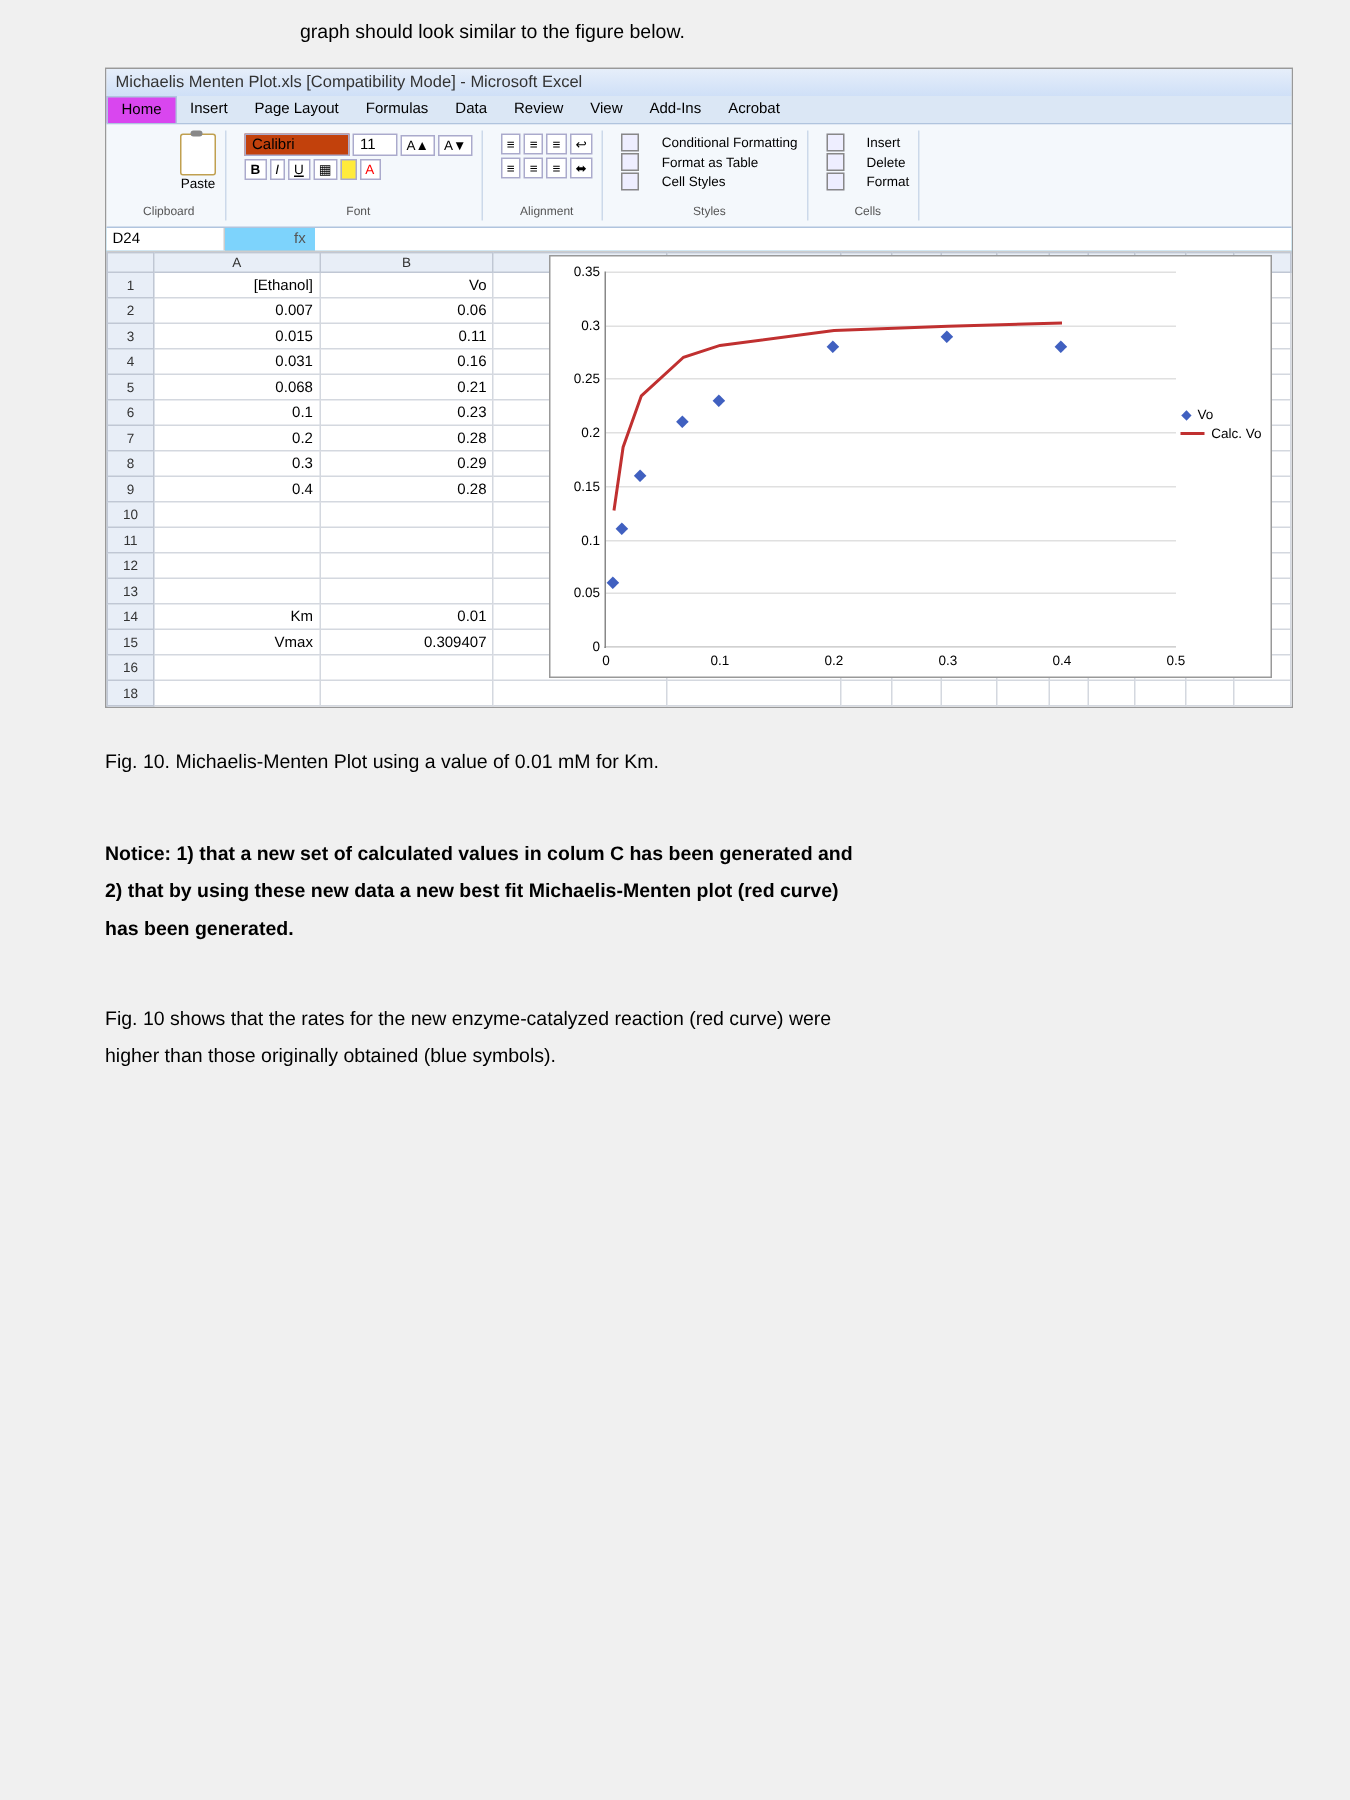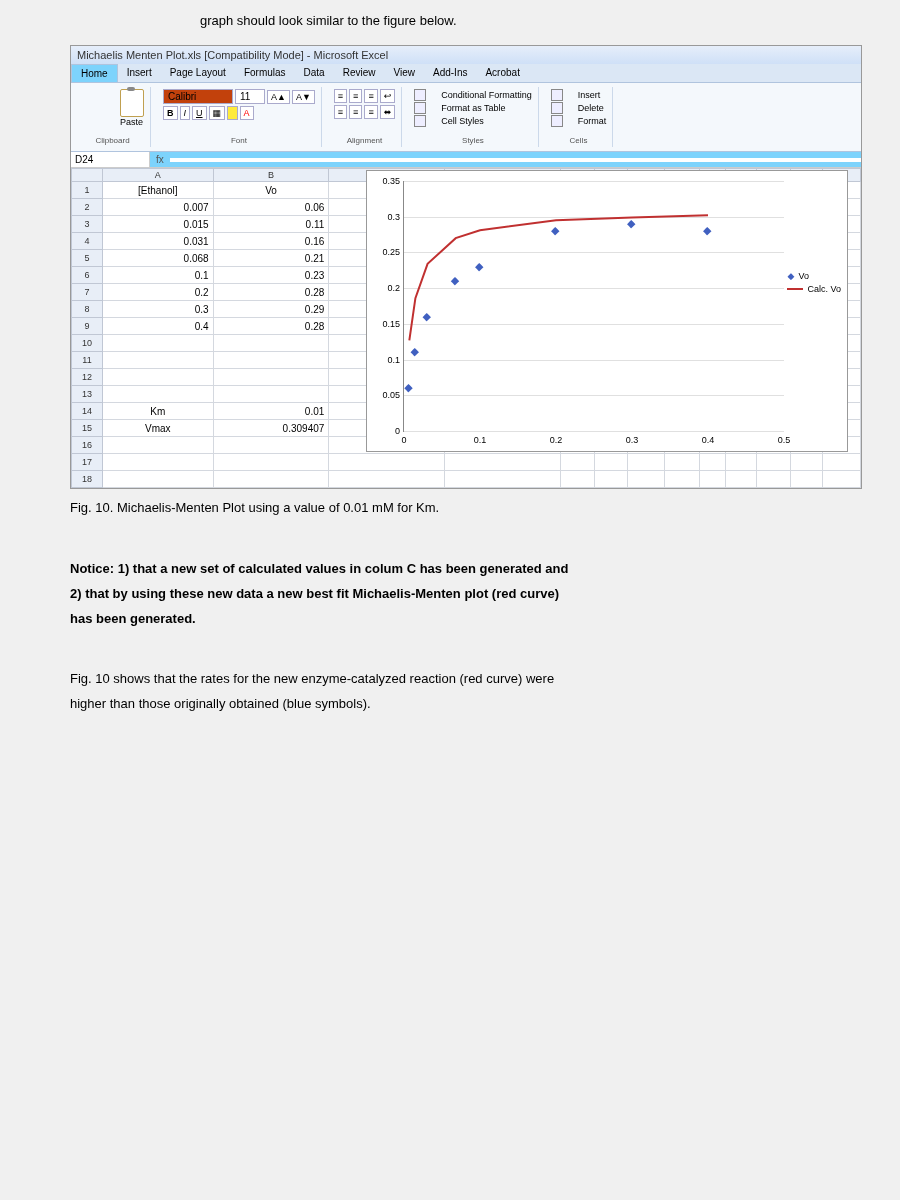--- a/index.html
+++ b/index.html
@@ -35,21 +35,21 @@
     display: flex;
     background: #dbe7f5;
     font-size: 10px;
     border-bottom: 1px solid #b0c4de;
   }
   .ribbon-tabs div {
     padding: 3px 9px;
     cursor: pointer;
   }
   .ribbon-tabs .active {
-    background: #7dd3fc;
+    background: #d946ef;
     border: 1px solid #b0c4de;
     border-bottom: none;
   }
   .ribbon {
     display: flex;
     background: #f4f8fc;
     padding: 4px;
     border-bottom: 1px solid #b0c4de;
     font-size: 9px;
     gap: 6px;
@@ -64,21 +64,21 @@
     min-height: 56px;
   }
   .ribbon-group .label {
     color: #555;
     font-size: 8px;
     margin-top: 2px;
   }
   .paste-btn {
     display: flex;
     flex-direction: column;
-    align-items: flex-start;
+    align-items: center;
     font-size: 9px;
     margin-left: 39px;
   }
   .clipboard-icon {
     width: 22px;
     height: 26px;
     background: #fff;
     border: 1px solid #c0a050;
     border-radius: 2px;
     position: relative;
@@ -124,32 +124,32 @@
     font-size: 9px;
     cursor: pointer;
   }
   .bold { font-weight: bold; }
   .italic { font-style: italic; }
   .underline { text-decoration: underline; }
   .namebox-row {
     display: flex;
     border-bottom: 1px solid #ccc;
     background: #7dd3fc;
-    align-items: center;
   }
   .namebox {
     width: 70px;
     border-right: 1px solid #ccc;
     padding: 2px 4px;
     font-size: 10px;
     background: #fff;
   }
   .fx {
     padding: 2px 6px;
     color: #555;
+    margin-left: 40px;
   }
   .formula-bar {
     flex: 1;
     padding: 2px 4px;
     background: #fff;
   }
   .grid {
     position: relative;
   }
   table.sheet {
@@ -171,21 +171,21 @@
     padding: 1px 4px;
     text-align: right;
     height: 14px;
     background: #fff;
   }
   table.sheet th.rowhdr {
     width: 22px;
     text-align: center;
   }
   table.sheet td.text {
-    text-align: center;
+    text-align: right;
   }
   .chart {
     position: absolute;
     top: 2px;
     left: 295px;
     width: 480px;
     height: 280px;
     background: #fff;
     border: 1px solid #999;
   }
@@ -633,36 +633,20 @@
             <td></td>
             <td></td>
             <td></td>
             <td></td>
             <td></td>
             <td></td>
             <td></td>
             <td></td>
           </tr>
           <tr>
-            <th class="rowhdr">17</th>
-            <td></td>
-            <td></td>
-            <td></td>
-            <td></td>
-            <td></td>
-            <td></td>
-            <td></td>
-            <td></td>
-            <td></td>
-            <td></td>
-            <td></td>
-            <td></td>
-            <td></td>
-          </tr>
-          <tr>
             <th class="rowhdr">18</th>
             <td></td>
             <td></td>
             <td></td>
             <td></td>
             <td></td>
             <td></td>
             <td></td>
             <td></td>
             <td></td>

